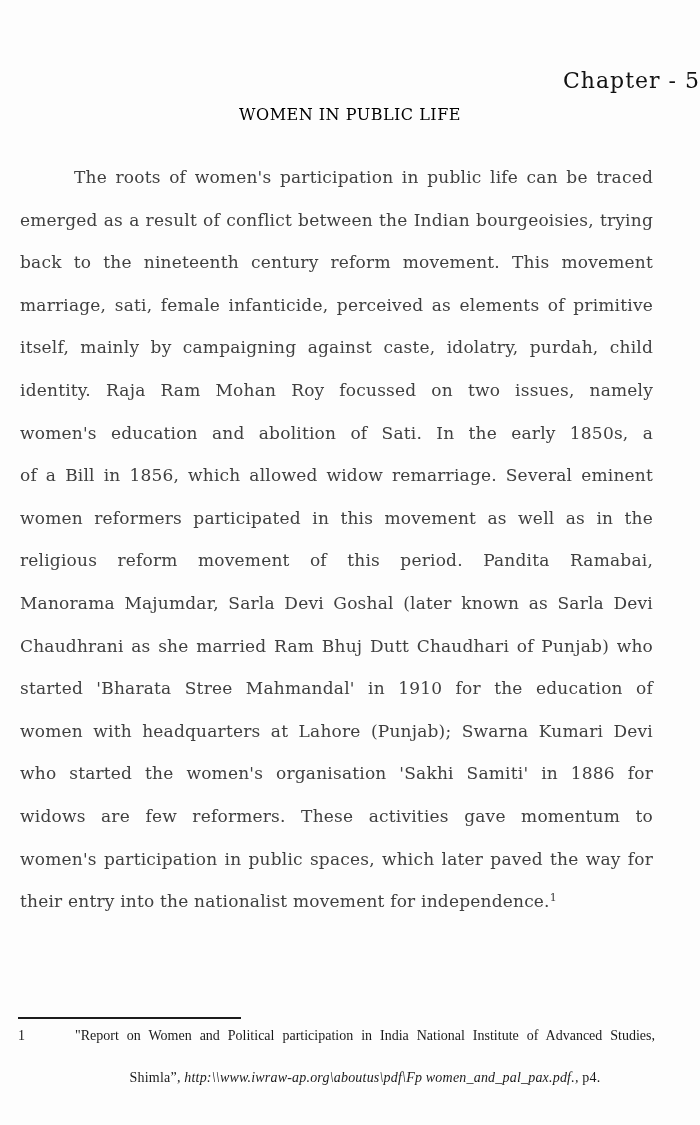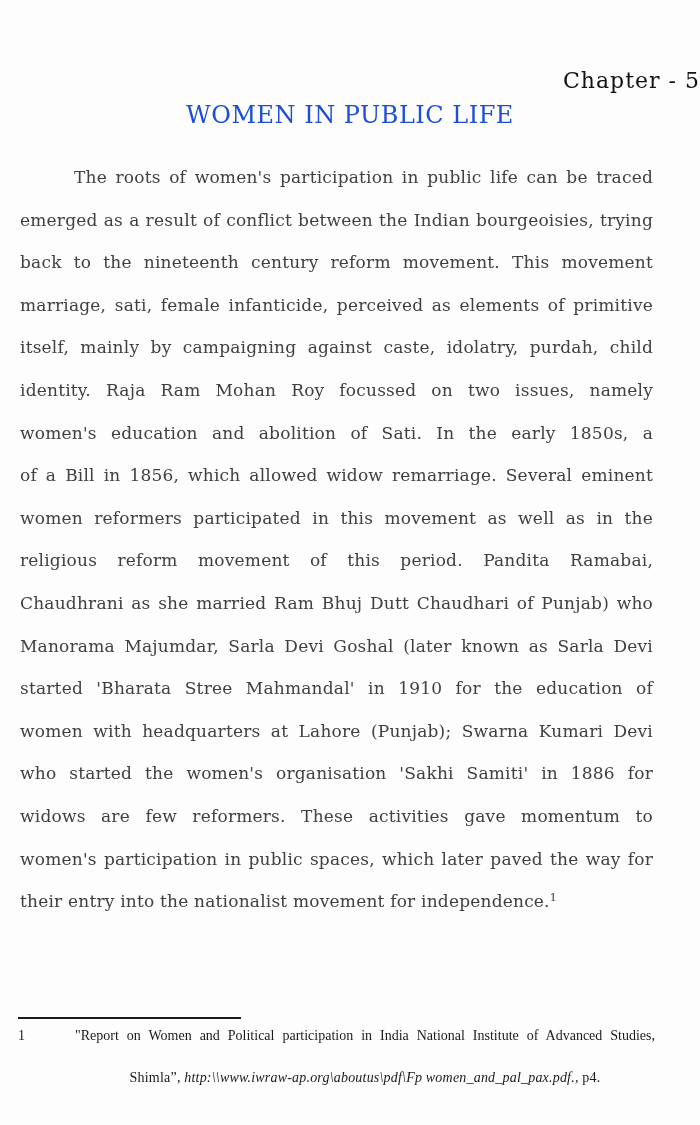--- a/index.html
+++ b/index.html
@@ -26,24 +26,24 @@
     line-height: 26px;
     letter-spacing: 1px;
     color: #121212;
   }
   .chapter-title {
     position: absolute;
     top: 102px;
     left: 0;
     width: 100%;
     text-align: center;
-    font-size: 24px;
+    font-size: 16px;
     line-height: 26px;
     letter-spacing: 0.5px;
-    color: #1d4ed8;
+    color: #000000;
   }
   .body-text {
     position: absolute;
     top: 156px;
     left: 20px;
     width: 633px;
     font-size: 17px;
     line-height: 42.6px;
     letter-spacing: 0.2px;
     color: #404040;
@@ -122,22 +122,22 @@
       <div class="body-line indent"><span>The roots of women's participation in public life can be traced</span></div>
       <div class="body-line"><span>emerged as a result of conflict between the Indian bourgeoisies, trying</span></div>
       <div class="body-line"><span>back to the nineteenth century reform movement.  This movement</span></div>
       <div class="body-line"><span>marriage, sati, female infanticide, perceived as elements of primitive</span></div>
       <div class="body-line"><span>itself, mainly by campaigning against caste, idolatry, purdah, child</span></div>
       <div class="body-line"><span>identity.  Raja Ram Mohan Roy focussed on two issues, namely</span></div>
       <div class="body-line"><span>women's education and abolition of Sati.  In the early 1850s, a</span></div>
       <div class="body-line"><span>of a Bill in 1856, which allowed widow remarriage.  Several eminent</span></div>
       <div class="body-line"><span>women reformers participated in this movement as well as in the</span></div>
       <div class="body-line"><span>religious reform movement of this period.  Pandita Ramabai,</span></div>
+      <div class="body-line"><span>Manorama Majumdar, Sarla Devi Goshal (later known as Sarla Devi</span></div>
       <div class="body-line"><span>Chaudhrani as she married Ram Bhuj Dutt Chaudhari of Punjab) who</span></div>
-      <div class="body-line"><span>Manorama Majumdar, Sarla Devi Goshal (later known as Sarla Devi</span></div>
       <div class="body-line"><span>started 'Bharata Stree Mahmandal' in 1910 for the education of</span></div>
       <div class="body-line"><span>women with headquarters at Lahore (Punjab); Swarna Kumari Devi</span></div>
       <div class="body-line"><span>who started the women's organisation 'Sakhi Samiti' in 1886 for</span></div>
       <div class="body-line"><span>widows are few reformers.  These activities gave momentum to</span></div>
       <div class="body-line"><span>women's participation in public spaces, which later paved the way for</span></div>
       <div class="body-line last"><span>their entry into the nationalist movement for independence.</span><sup>1</sup></div>
     </div>
 
   <div class="footnote-separator"></div>
 

